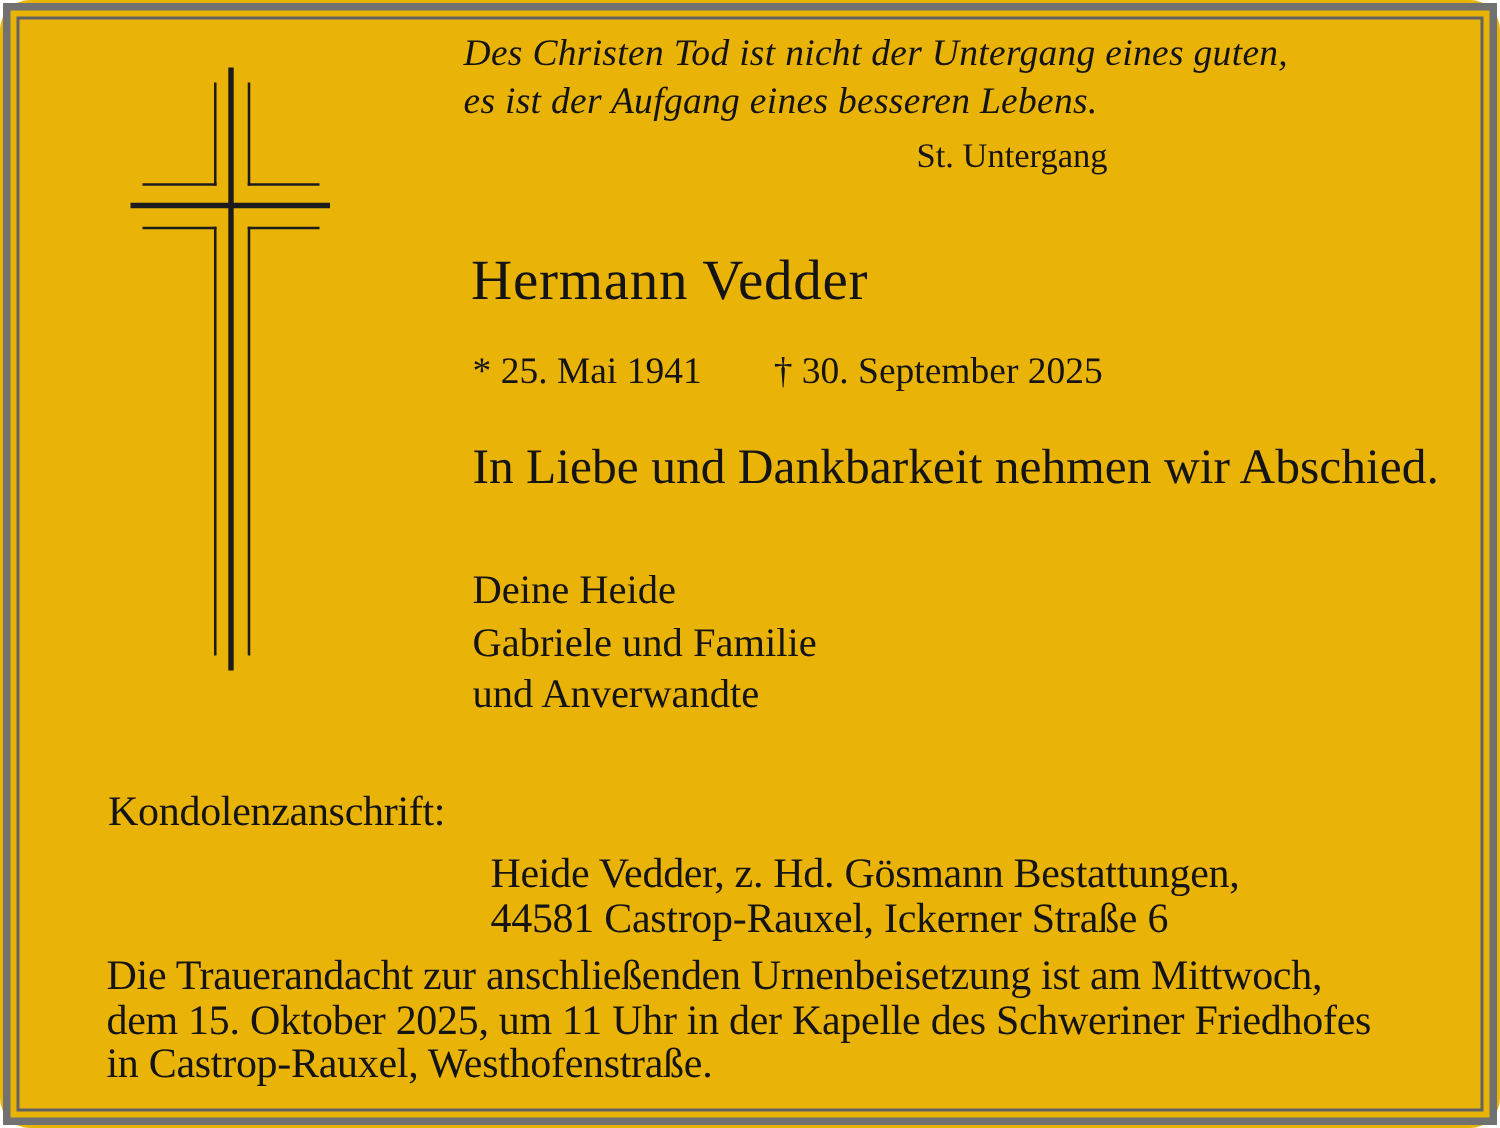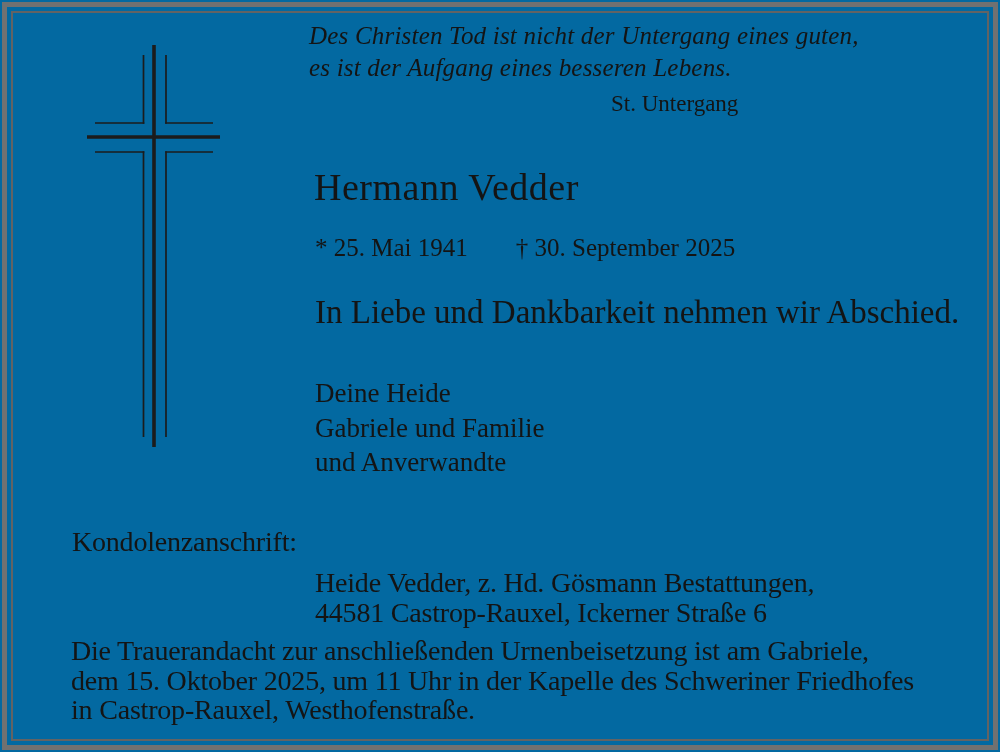--- a/index.html
+++ b/index.html
@@ -1,40 +1,40 @@
 <!DOCTYPE html>
 <html><head>
 <meta charset="utf-8">
 <style>
   * { margin:0; padding:0; box-sizing:border-box; }
   html,body { width:1000px; height:752px; background:#ffffff; }
   body { font-family:"Liberation Serif","DejaVu Serif",serif; color:#141414; position:relative; overflow:hidden; }
 
-  .page { position:absolute; left:0; top:0; width:1000px; height:752px; background:#0369a1; }
+  .page { position:absolute; left:0; top:0; width:1000px; height:752px; background:#eab308;border-radius:20px; }
 
   
   .frame-outer { position:absolute; inset:2px; border:5px solid #717171; pointer-events:none; }
   .frame-inner { position:absolute; inset:11px; border:2px solid #636363; pointer-events:none; }
 
   .cross-wrap { position:absolute; left:84px; top:42px; width:140px; height:410px; }
 
   .quote { position:absolute; left:309px; top:20px; font-style:italic; font-size:25px; line-height:32px; letter-spacing:0.2px; }
   .quote-attribution { position:absolute; left:611px; top:91px; font-style:normal; font-size:23px; }
 
   .deceased-name { position:absolute; left:314px; top:161px; font-size:38px; line-height:52px; letter-spacing:0.5px; }
 
   .dates { position:absolute; left:315px; top:234px; font-size:25px; white-space:nowrap; }
   .dates .death { margin-left:48px; }
 
   .farewell { position:absolute; left:315px; top:294px; font-size:33px; white-space:nowrap; }
 
   .mourners { position:absolute; left:315px; top:376px; font-size:27px; line-height:34.5px; }
 
   .condolence { position:absolute; left:72px; top:527px; font-size:28px; line-height:30px; letter-spacing:-0.2px; }
-  .condolence-row { display:flex; }
+  .condolence-row { display:flex;gap:12px; }
   .condolence-label { width:243px; flex:0 0 243px; }
   .condolence-address { white-space:nowrap;margin-top:41px; }
 
   .service-notice { position:absolute; left:71px; top:636px; width:870px; font-size:28px; line-height:29.5px; letter-spacing:-0.2px; }
 </style>
 </head>
 <body>
 
 <div class="page">
 
@@ -87,18 +87,18 @@
     <div class="condolence-row">
       <div class="condolence-label">Kondolenzanschrift:</div>
       <div class="condolence-address">
         <div>Heide Vedder, z. Hd. Gösmann Bestattungen,</div>
         <div>44581 Castrop-Rauxel, Ickerner Straße 6</div>
       </div>
     </div>
   </div>
 
   <div class="service-notice">
-    <div>Die Trauerandacht zur anschließenden Urnenbeisetzung ist am Gabriele,</div>
+    <div>Die Trauerandacht zur anschließenden Urnenbeisetzung ist am Mittwoch,</div>
     <div>dem 15. Oktober 2025, um 11 Uhr in der Kapelle des Schweriner Friedhofes</div>
     <div>in Castrop-Rauxel, Westhofenstraße.</div>
   </div>
 
 </div>
 
 </body></html>

